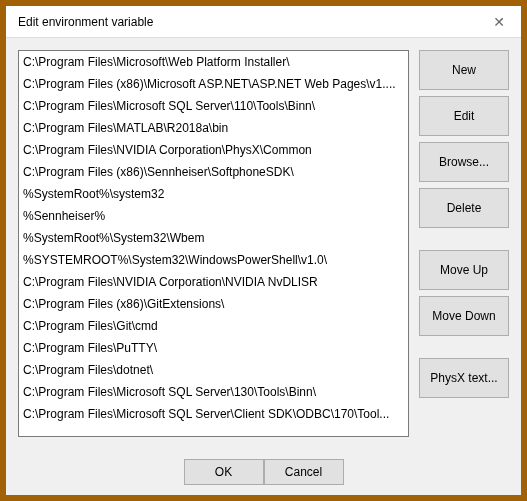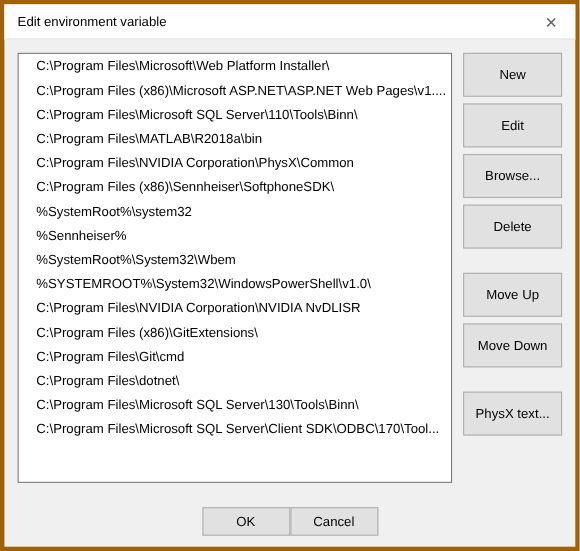--- a/index.html
+++ b/index.html
@@ -15,21 +15,21 @@
       display: flex;
       justify-content: center;
       align-items: center;
       min-height: 100vh;
     }
 
     .dialog {
       width: 527px;
       height: 501px;
       background: #f0f0f0;
-      border: 4px solid #a16207;
+      border: 6px solid #a16207;
       box-shadow: 3px 3px 10px rgba(0,0,0,0.3);
       display: flex;
       flex-direction: column;
     }
 
     .title-bar {
       background: #fff;
       padding: 8px 12px;
       display: flex;
       justify-content: space-between;
@@ -70,21 +70,20 @@
       flex-direction: column;
       border: 1px solid #7a7a7a;
       background: #fff;
       overflow: hidden;
     }
 
     .list-box {
       flex: 1;
       overflow-y: scroll;
       list-style: none;
-      padding-left: 12px;
     }
 
     .list-box::-webkit-scrollbar {
       width: 16px;
     }
 
     .list-box::-webkit-scrollbar-track {
       background: #f0f0f0;
     }
 
@@ -165,20 +164,21 @@
           <li class="list-item">C:\Program Files\MATLAB\R2018a\bin</li>
           <li class="list-item">C:\Program Files\NVIDIA Corporation\PhysX\Common</li>
           <li class="list-item">C:\Program Files (x86)\Sennheiser\SoftphoneSDK\</li>
           <li class="list-item">%SystemRoot%\system32</li>
           <li class="list-item">%Sennheiser%</li>
           <li class="list-item">%SystemRoot%\System32\Wbem</li>
           <li class="list-item">%SYSTEMROOT%\System32\WindowsPowerShell\v1.0\</li>
           <li class="list-item">C:\Program Files\NVIDIA Corporation\NVIDIA NvDLISR</li>
           <li class="list-item">C:\Program Files (x86)\GitExtensions\</li>
           <li class="list-item">C:\Program Files\Git\cmd</li>
+          <li class="list-item">C:\Program Files\PuTTY\</li>
           <li class="list-item">C:\Program Files\dotnet\</li>
           <li class="list-item">C:\Program Files\Microsoft SQL Server\130\Tools\Binn\</li>
           <li class="list-item">C:\Program Files\Microsoft SQL Server\Client SDK\ODBC\170\Tool...</li>
         </ul>
     </div>
 
     <div class="buttons-panel">
       <button class="btn">New</button>
       <button class="btn">Edit</button>
       <button class="btn">Browse...</button>

